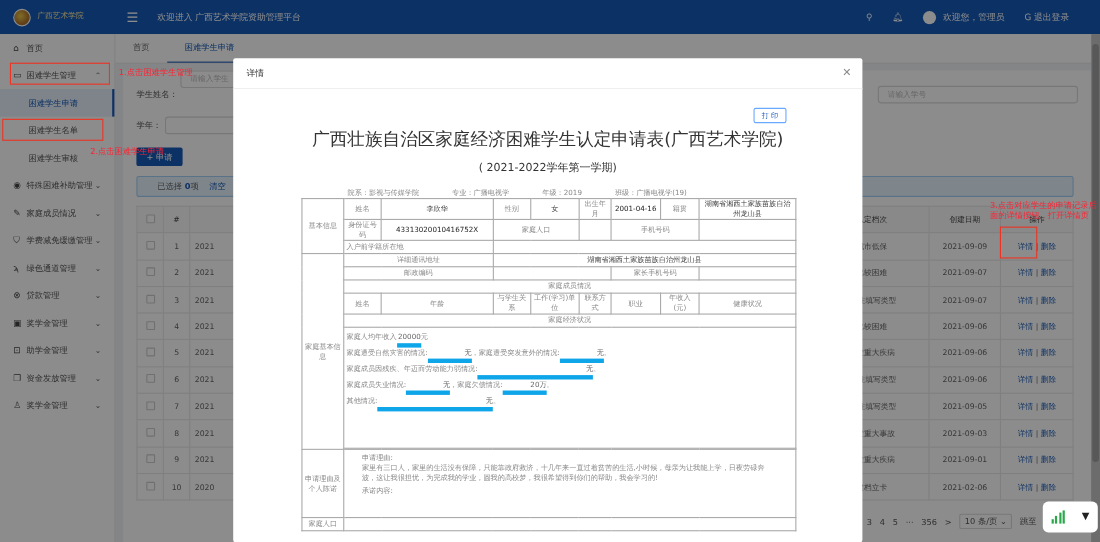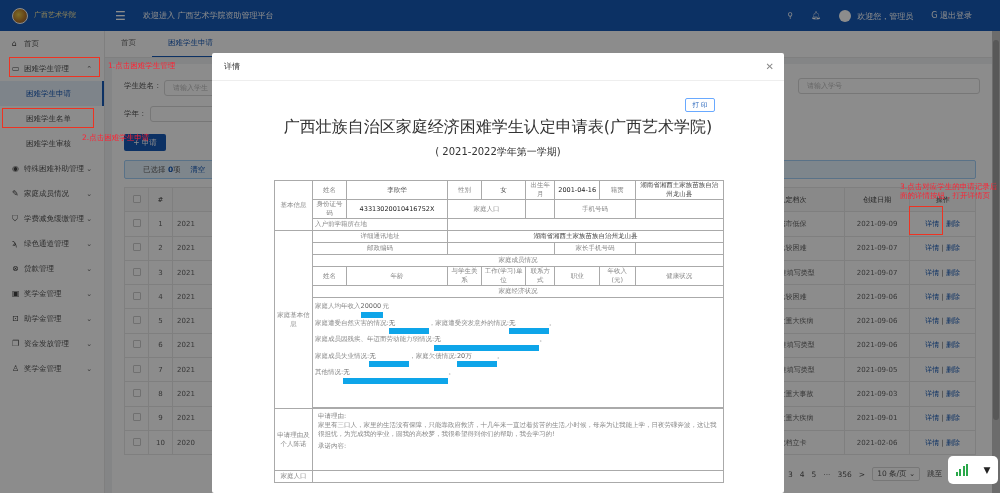--- a/index.html
+++ b/index.html
@@ -42,21 +42,21 @@
 .mhead{height:28px;border-bottom:1px solid #eee;display:flex;align-items:center;padding-left:12px;font-size:8px;color:#333}
 .mclose{position:absolute;right:10px;top:8px;font-size:10px;color:#888}
 .print{position:absolute;left:473px;top:45px;width:30px;height:14px;border:1px solid #69a9ff;border-radius:2px;color:#1659b6;font-size:6.5px;text-align:center;line-height:12px}
 .doc-title{position:absolute;left:0;top:64px;width:572px;text-align:center;font-size:16px;color:#333;font-family:"DejaVu Sans",sans-serif}
 .doc-sub{position:absolute;left:0;top:92px;width:572px;text-align:center;font-size:10px;color:#333}
 .doc-meta{position:absolute;left:104px;top:118px;display:flex;gap:30px;font-size:6.5px;color:#888}
 .form{position:absolute;left:62px;top:127px;width:450px;border-collapse:collapse}
 .form td{border:1px solid #aaa;font-size:6.5px;color:#888;text-align:center;height:12px;padding:0 2px}
 .form .v{color:#444}
 .left{text-align:left!important}
-.u{display:inline-block;border-bottom:6px solid #0ea5e9;text-align:left;color:#666}
+.u{display:inline-block;border-bottom:4px solid #0ea5e9;text-align:right;color:#666}
 .badge-widget{position:absolute;left:948px;top:456px;width:50px;height:28px;background:#fff;border-radius:5px;display:flex;align-items:center;justify-content:space-around}
 .scroll{position:absolute;left:992px;top:31px;width:8px;height:462px;background:#c5c5c5}
 .scroll-thumb{position:absolute;left:993px;top:40px;width:6px;height:380px;background:#a0a0a0;border-radius:3px}
 </style>
 </head>
 <body>
 
 <div class="topbar">
   <div class="logo">
       <div class="logo-circle"></div>
@@ -138,21 +138,21 @@
     </div>
 </div>
 
 <div class="tabs">
   <div class="tab">首页</div>
   <div class="tab active">困难学生申请</div>
 </div>
 
 <div class="main">
   <span class="frm" style="left:12px;top:17px">学生姓名：</span>
-  <div class="inp" style="left:52px;top:16px;width:90px">请输入学生</div>
+  <div class="inp" style="left:52px;top:0;width:90px">请输入学生</div>
   <span class="frm" style="left:12px;top:45px">学年：</span>
   <div class="inp" style="left:38px;top:42px;width:110px"></div>
   <div class="inp" style="left:686px;top:14px;width:182px">请输入学号</div>
   <div class="btn-apply">+ 申请</div>
   <div class="sel-bar"><span>已选择 </span><b>0</b><span>项</span>&nbsp;&nbsp;&nbsp;&nbsp;<span class="lnk">清空</span></div>
   <table class="tbl">
     <tbody>
         <tr>
       <th style="width:22px"><span class="cb"></span></th>
       <th style="width:22px">#</th>
@@ -266,20 +266,26 @@
 <div class="ann-txt" style="left:82px;top:133px">2.点击困难学生申请</div>
 
 <div class="modal">
   <div class="mhead">
       <span>详情</span>
     </div>
   <span class="mclose">✕</span>
   <div class="print">打 印</div>
   <div class="doc-title">广西壮族自治区家庭经济困难学生认定申请表(广西艺术学院)</div>
   <div class="doc-sub">( 2021-2022学年第一学期)</div>
+  <div class="doc-meta">
+    <span>院系：影视与传媒学院</span>
+    <span>专业：广播电视学</span>
+    <span>年级：2019</span>
+    <span>班级：广播电视学(19)</span>
+  </div>
   <table class="form">
     <tbody>
         <tr>
           <td rowspan="3" style="width:38px">基本信息</td>
       <td>姓名</td>
           <td class="v">李欣华</td>
       <td>性别</td>
           <td class="v">女</td>
       <td>出生年月</td>
           <td class="v" style="color:#222">2001-04-16</td>
@@ -332,21 +338,21 @@
       <span>家庭成员因残疾、年迈而劳动能力弱情况:</span><span class="u" style="width:105px">无</span>。<br>
       <span>家庭成员失业情况:</span><span class="u" style="width:40px">无</span><span>，家庭欠债情况:</span><span class="u" style="width:40px">20万</span>。<br>
       <span>其他情况:</span><span class="u" style="width:105px">无</span>。
     </td>
         </tr>
     <tr>
           <td colspan="9" style="height:0;border-top:none"></td>
         </tr>
     <tr>
           <td style="height:62px">申请理由及个人陈诺</td>
-      <td colspan="9" class="left" style="vertical-align:top;line-height:9px;padding:3px 5px">
+      <td colspan="9" class="left" style="vertical-align:top;line-height:9px;padding:3px 16px">
         <span>申请理由:</span><br>
         <span>家里有三口人，家里的生活没有保障，只能靠政府救济，十几年来一直过着贫苦的生活,小时候，母亲为让我能上学，日夜劳碌奔波，这让我很担忧，为完成我的学业，圆我的高校梦，我很希望得到你们的帮助，我会学习的!</span><br>
         <span style="line-height:14px">承诺内容:</span>
       </td>
         </tr>
     <tr>
           <td>家庭人口</td>
           <td colspan="9"></td>
         </tr>
   </tbody>

